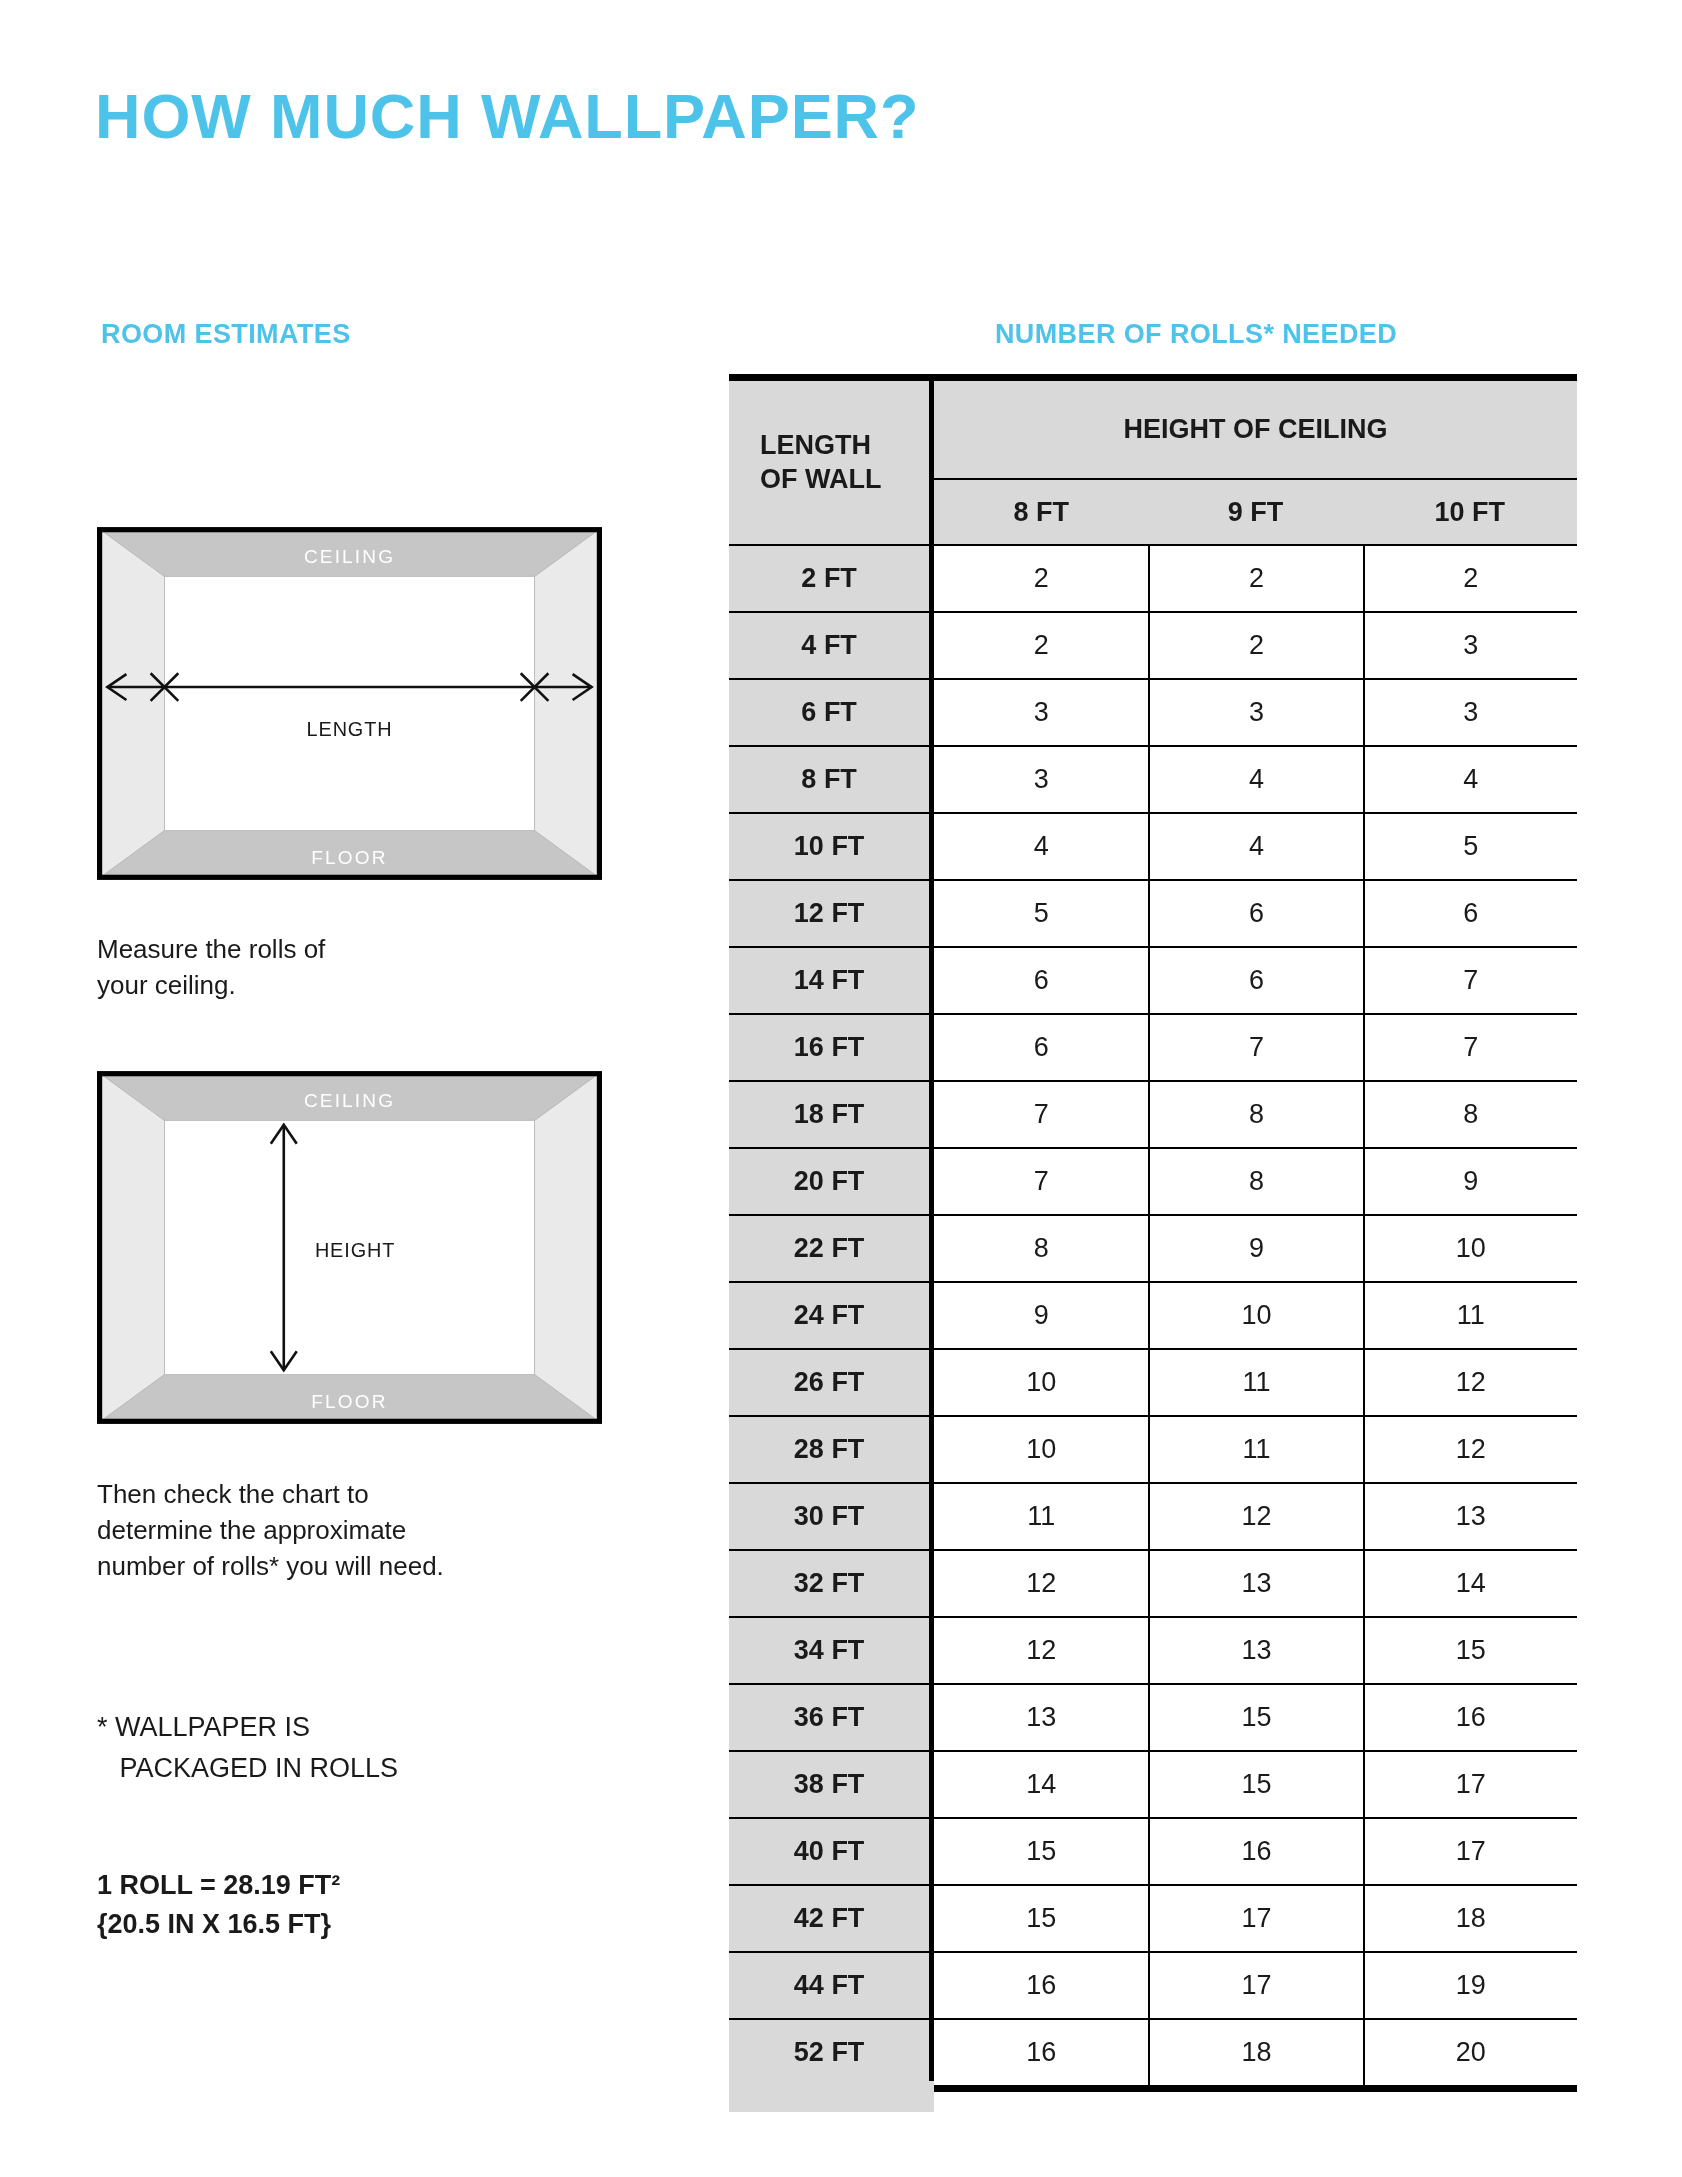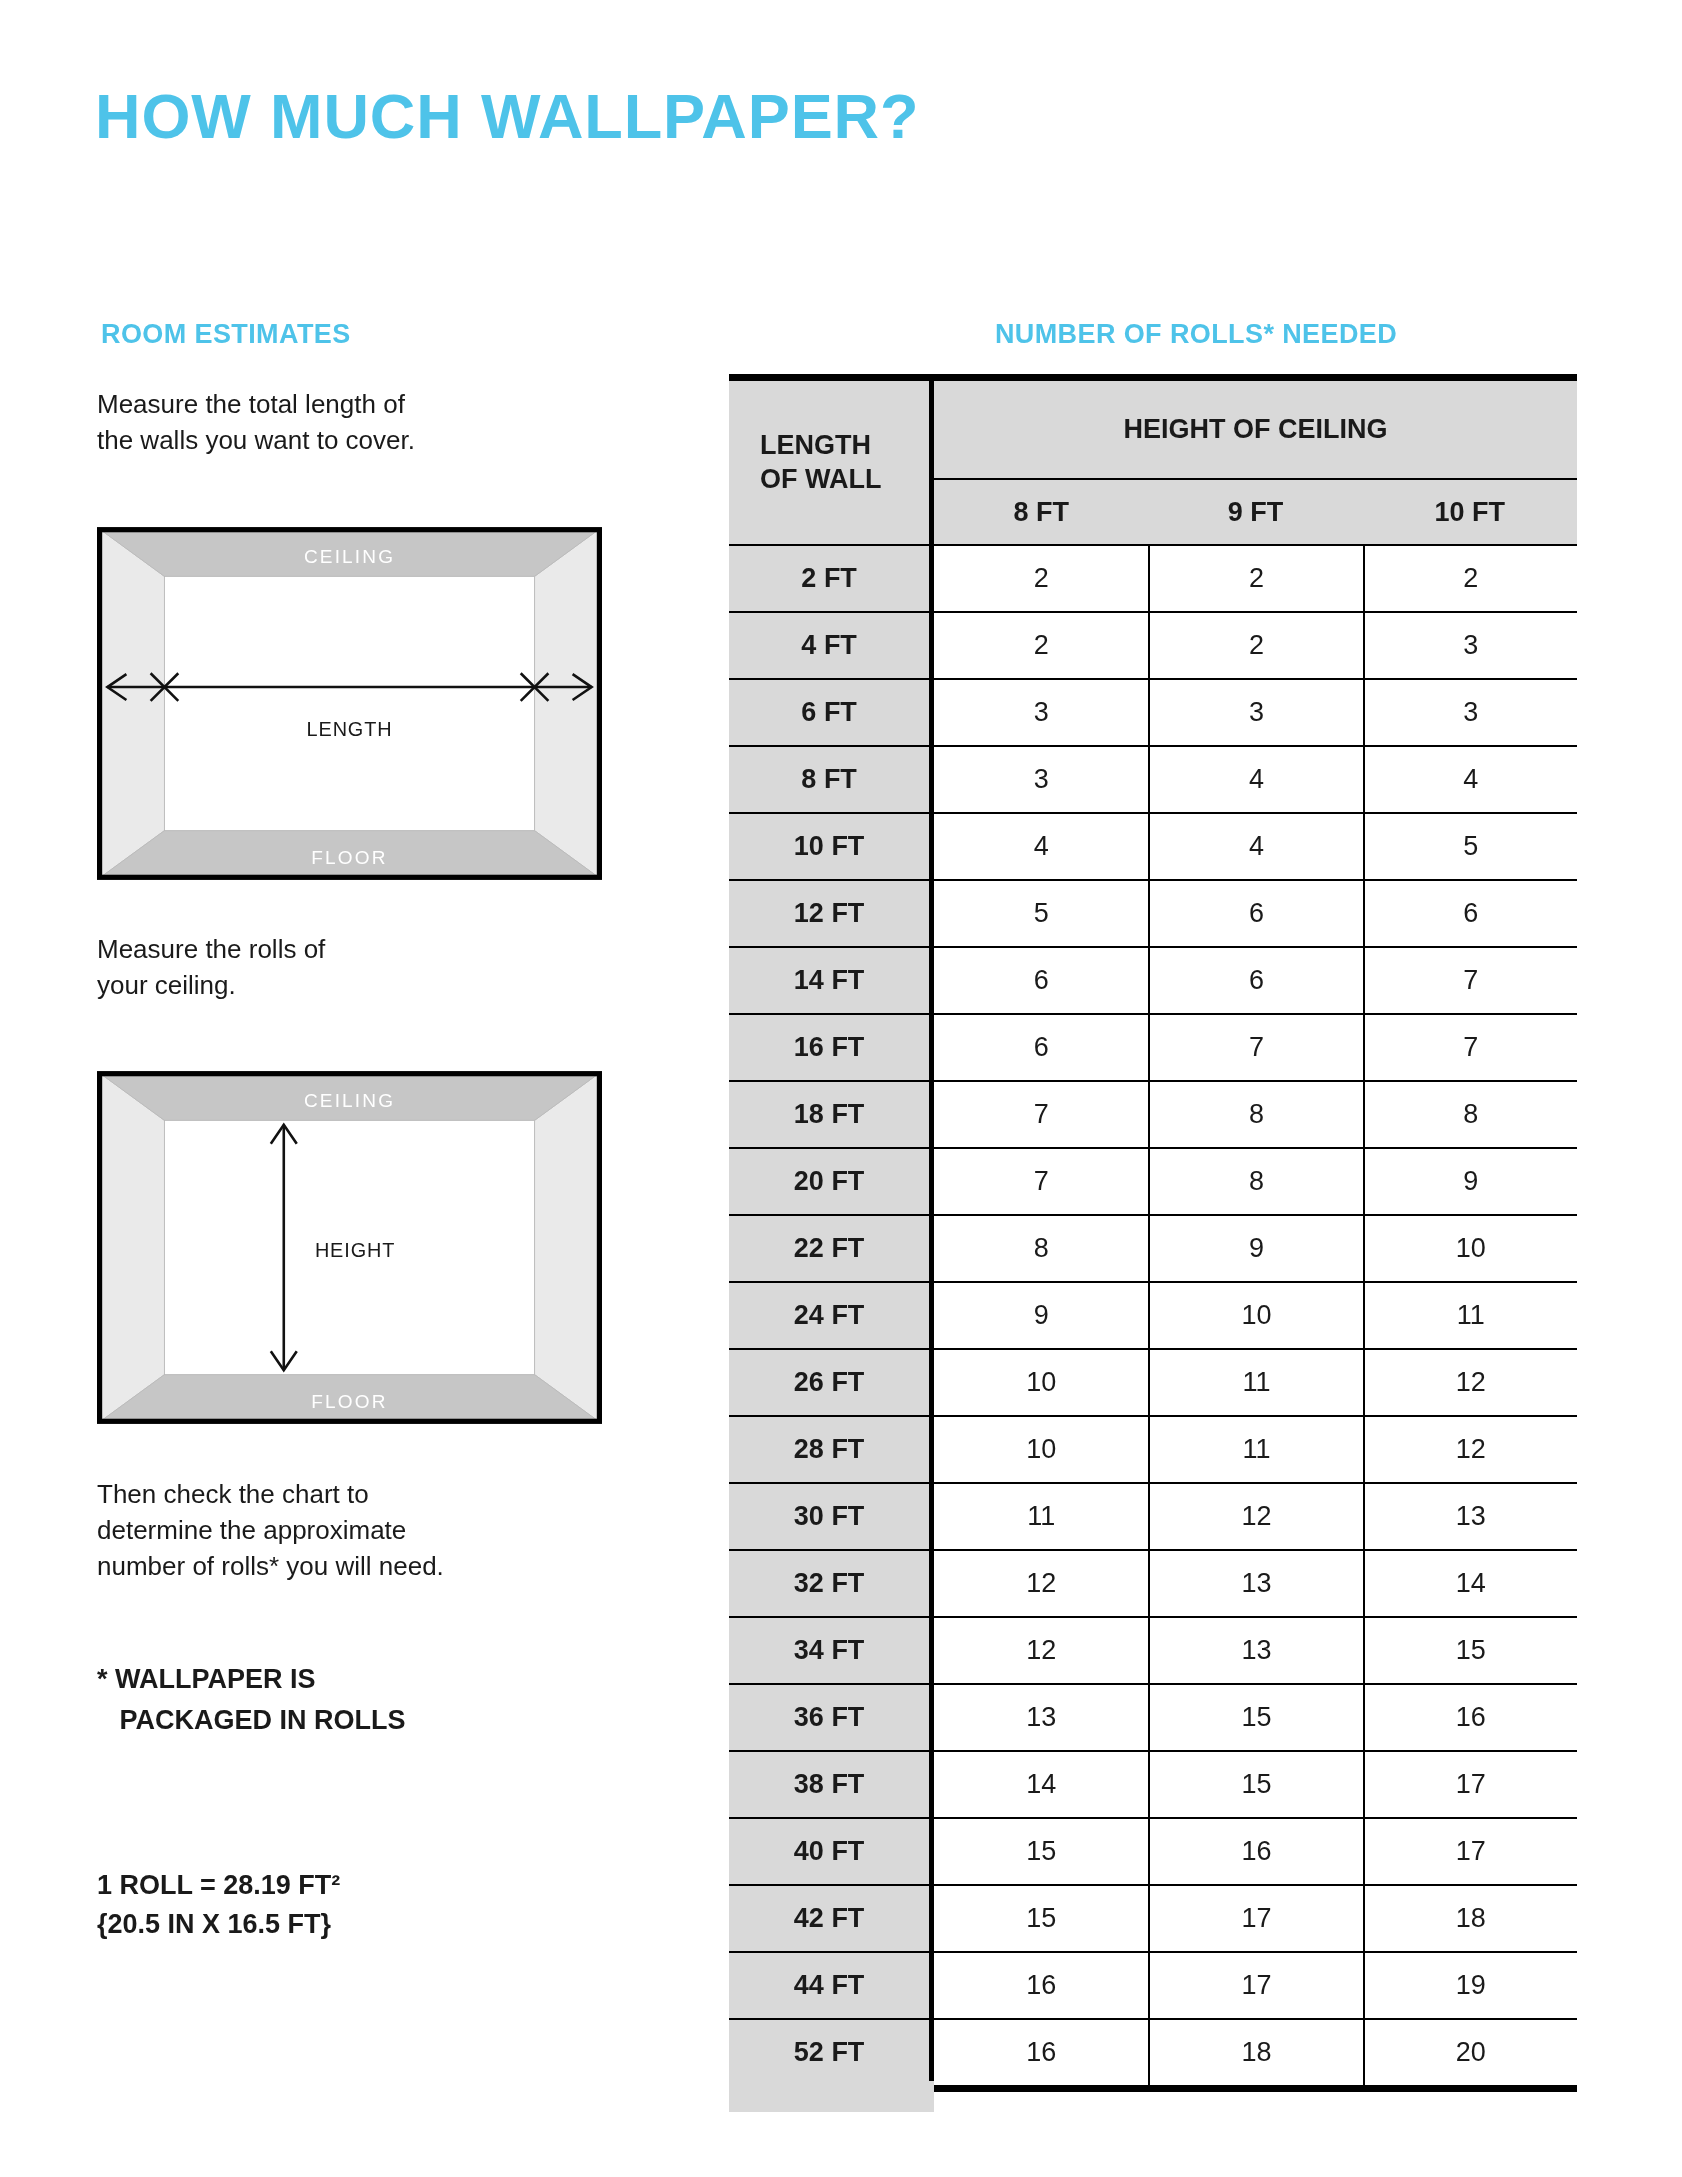--- a/index.html
+++ b/index.html
@@ -30,21 +30,21 @@
   .diagram-height{top:1071px;}
   .trap{fill:var(--trap-gray);stroke:#b9b9b9;stroke-width:1;}
   .wall{fill:var(--wall-gray);stroke:#b9b9b9;stroke-width:1;}
   .inner{fill:#ffffff;stroke:#b9b9b9;stroke-width:1;}
   .frame{fill:none;stroke:#000;stroke-width:6;}
   .arrow{stroke:#111;stroke-width:3;fill:none;}
   svg text{font-family:"Liberation Sans","DejaVu Sans",sans-serif;}
   .wall-label{fill:#ffffff;font-size:22px;letter-spacing:2.5px;}
   .measure-label{fill:var(--ink);font-size:23px;letter-spacing:1px;}
 
-  .footnote{position:absolute;left:97px;top:1659px;font-size:27px;font-weight:700;line-height:1.5;}
+  .footnote{position:absolute;left:97px;top:1707px;font-size:27px;font-weight:400;line-height:1.5;}
   .footnote .indent{padding-left:22.5px;}
   .roll-size{position:absolute;left:97px;top:1830px;font-size:27px;font-weight:700;line-height:1.45;margin-top:36px;}
 
   .rolls-table{position:absolute;left:729px;top:374px;width:848px;table-layout:fixed;
     border-collapse:separate;border-spacing:0;border-top:7px solid #000;border-bottom:7px solid #000;font-size:27px;}
   .rolls-table th,.rolls-table td{padding:0;vertical-align:middle;text-align:center;color:var(--ink);}
   .rolls-table thead th{background:var(--cell-gray);font-weight:700;}
   .rolls-table thead tr:first-child{height:99px;}
   .rolls-table thead tr:nth-child(2){height:64px;}
   .corner{white-space:pre-line;text-align:left !important;padding-left:31px !important;border-right:5.2px solid #000;line-height:1.25;}
@@ -58,22 +58,20 @@
 </head>
 <body>
 
 <div class="page">
 
   <h1 class="title">HOW MUCH WALLPAPER?</h1>
 
   <div class="section-heading room-estimates-heading">ROOM ESTIMATES</div>
   <div class="section-heading table-heading">NUMBER OF ROLLS* NEEDED</div>
 
-  <p class="step step1">Measure the total length of
-the walls you want to cover.</p>
 
   <svg class="diagram diagram-length" width="505" height="353" viewBox="0 0 584 408">
     <g>
       <polygon class="wall" points="0,0 78,57 78,351 0,408"></polygon>
       <polygon class="wall" points="584,0 506,57 506,351 584,408"></polygon>
       <polygon class="trap" points="0,0 584,0 506,57 78,57"></polygon>
       <polygon class="trap" points="0,408 584,408 506,351 78,351"></polygon>
       <rect class="inner" x="78" y="57" width="428" height="294"></rect>
       <rect class="frame" x="3" y="3" width="578" height="402"></rect>
     </g>

